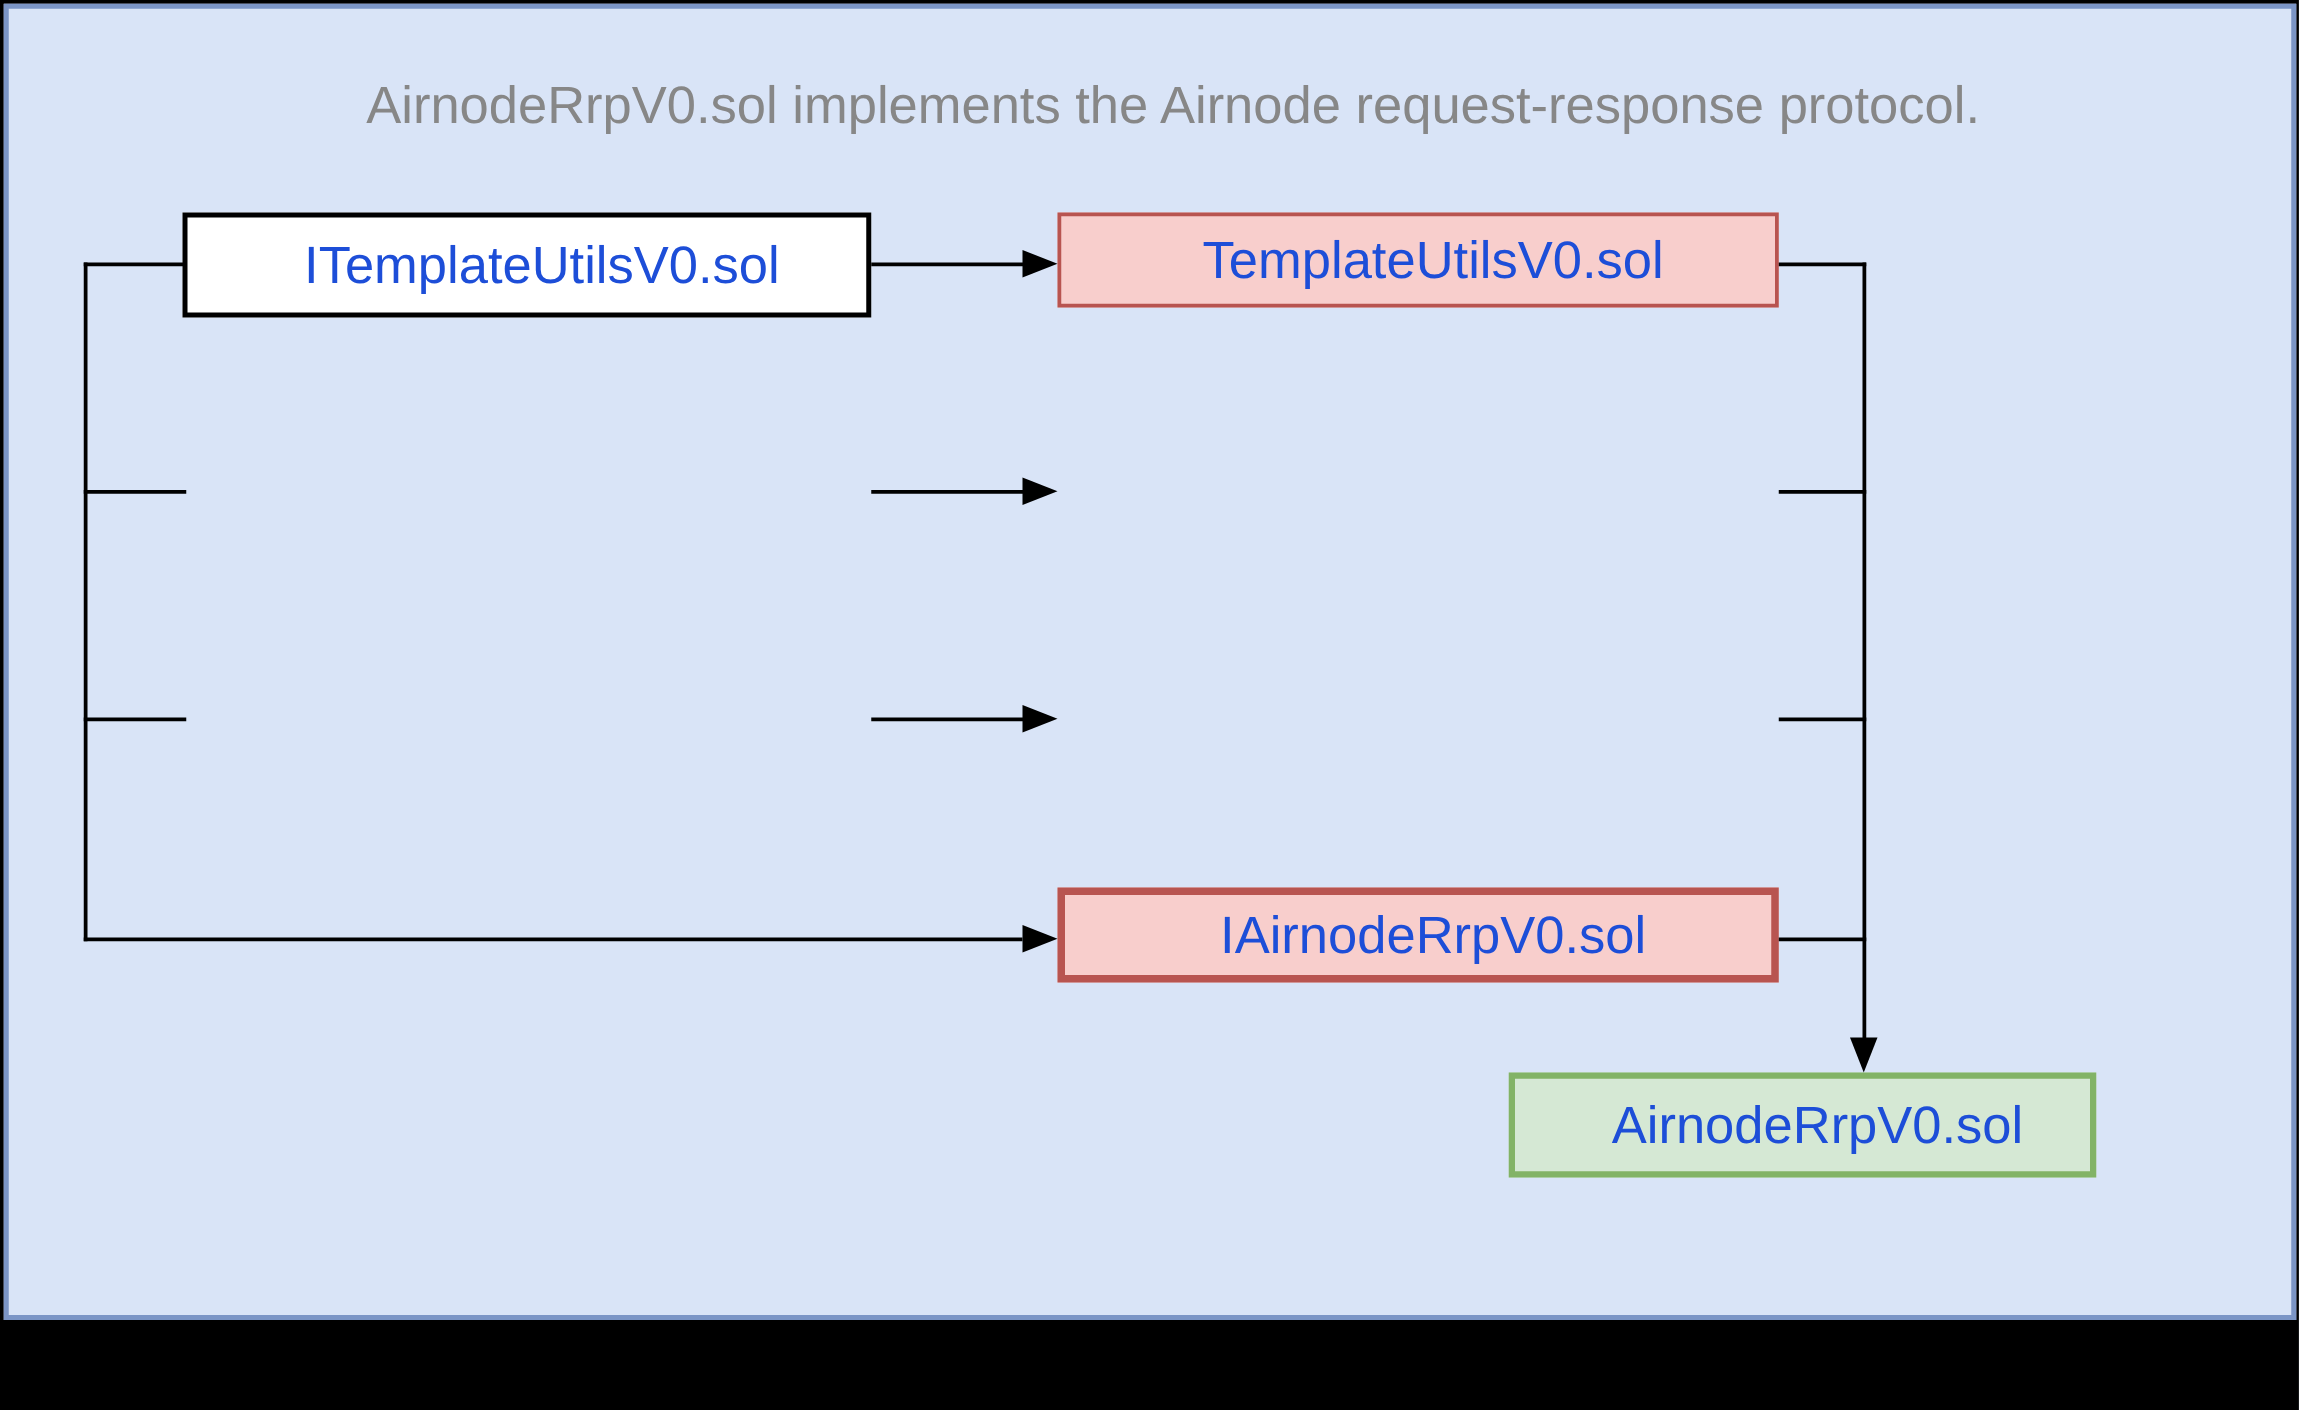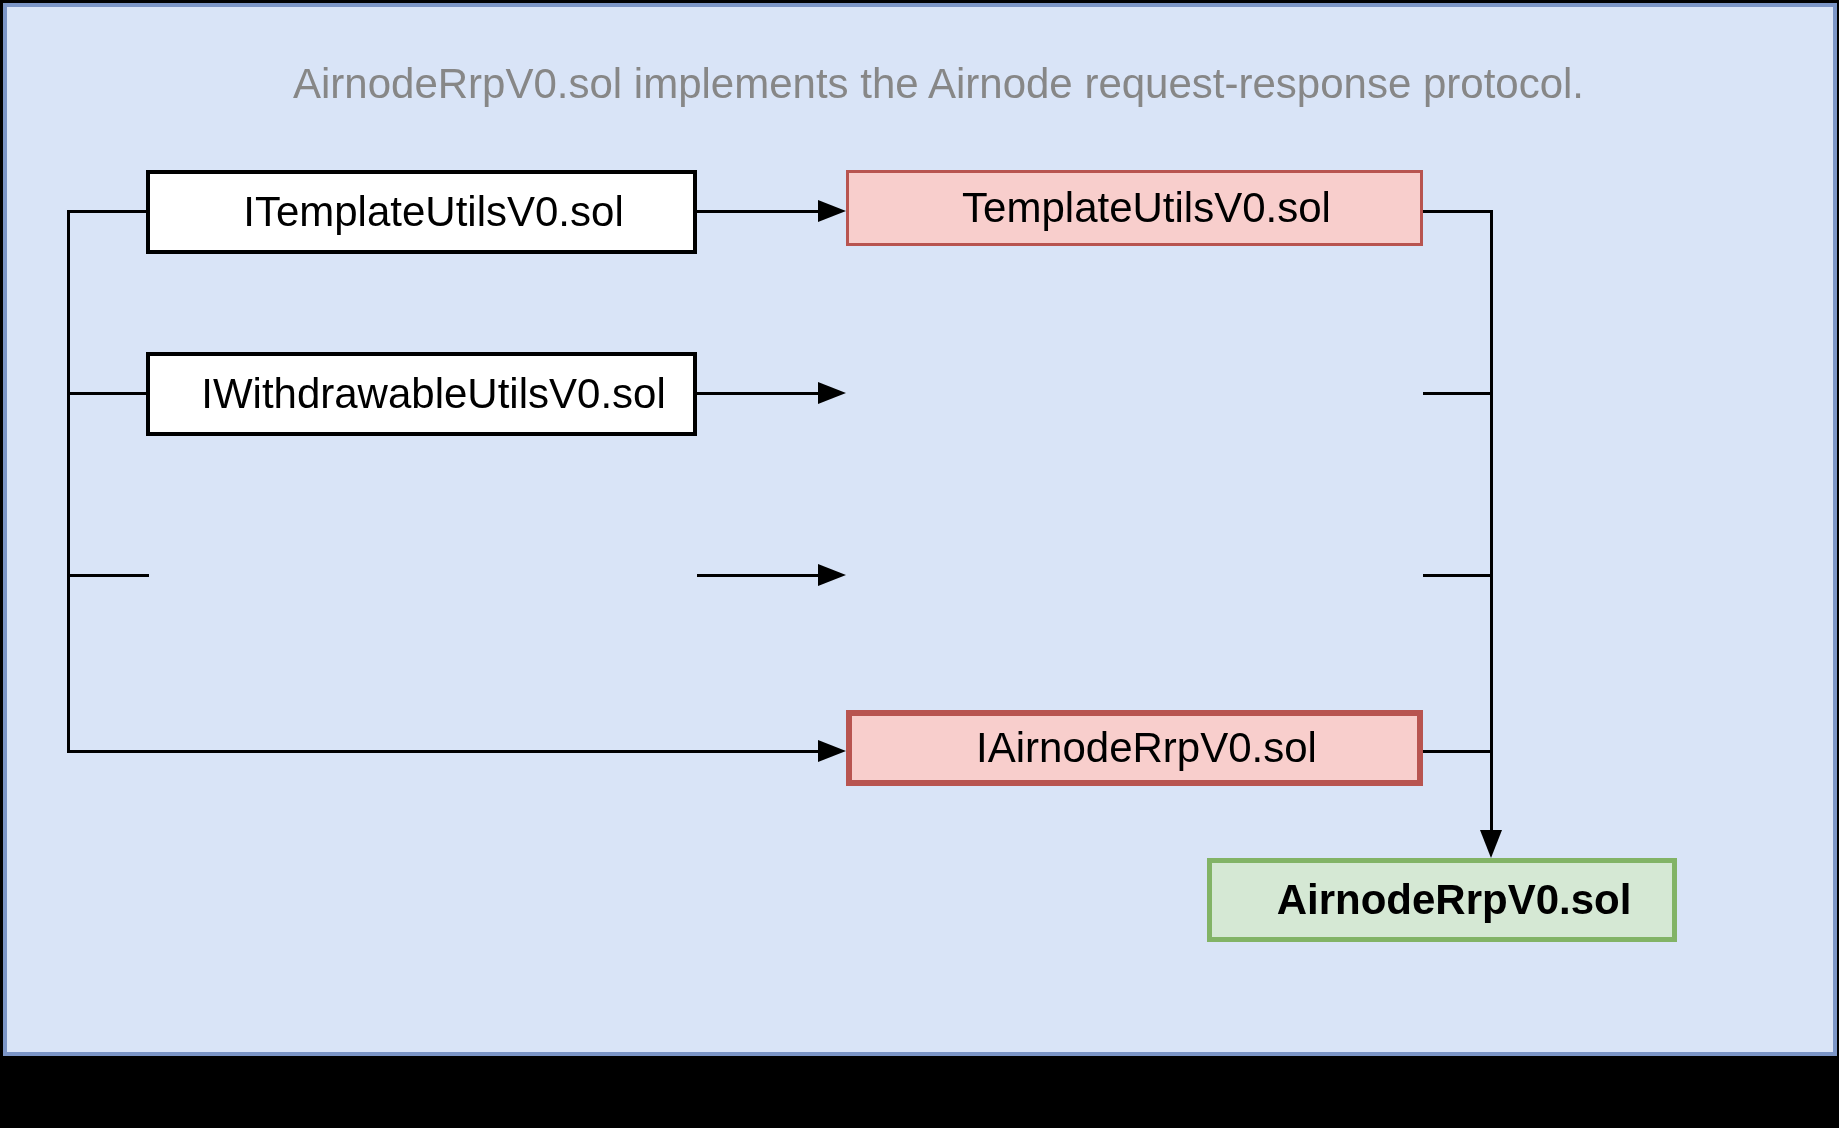--- a/index.html
+++ b/index.html
@@ -32,40 +32,40 @@
     letter-spacing: 0px;
     padding-left: 19px;
   }
   .node {
     position: absolute;
     box-sizing: border-box;
     display: flex;
     align-items: center;
     justify-content: center;
     font-size: 42px;
-    color: #000000;
+    color: #1d4ed8;
     text-align: center;
     padding-left: 24px;
   }
   .iface {
     background: var(--interface-fill, #fff);
     border: 4px solid var(--interface-border, #000);
     width: 551px; height: 84px; left: 146px;
   }
   .impl {
     background: var(--implementation-fill, #f8cecc);
     border: 3px solid var(--implementation-border, #b85450);
     width: 577px; height: 76px; left: 846px;
   }
   .impl.thick { border-width: 6px; align-items: center; }
   .main-node {
     background: var(--main-fill, #d5e8d4);
     border: 5px solid var(--main-border, #82b366);
     width: 470px; height: 84px; left: 1207px; top: 858px;
-    font-weight: bold;
+    font-weight: normal;
   }
   .line {
     position: absolute;
     background: var(--connector, #000);
   }
   .head-right {
     position: absolute;
     width: 0; height: 0;
     border-top: 11px solid transparent;
     border-bottom: 11px solid transparent;
@@ -82,23 +82,20 @@
 </head>
 <body>
 
 <div id="canvas">
   <div id="panel"></div>
 
   <div id="title">AirnodeRrpV0.sol implements the Airnode request-response protocol.</div>
 
   <div class="node iface" style="top:170px">
     <span>ITemplateUtilsV0.sol</span>
-  </div>
-  <div class="node iface" style="top:352px">
-    <span>IWithdrawableUtilsV0.sol</span>
   </div>
 
   <div class="node impl" style="top:170px">
     <span>TemplateUtilsV0.sol</span>
   </div>
   <div class="node impl thick" style="top:710px">
     <span>IAirnodeRrpV0.sol</span>
   </div>
 
   <div class="node main-node">

